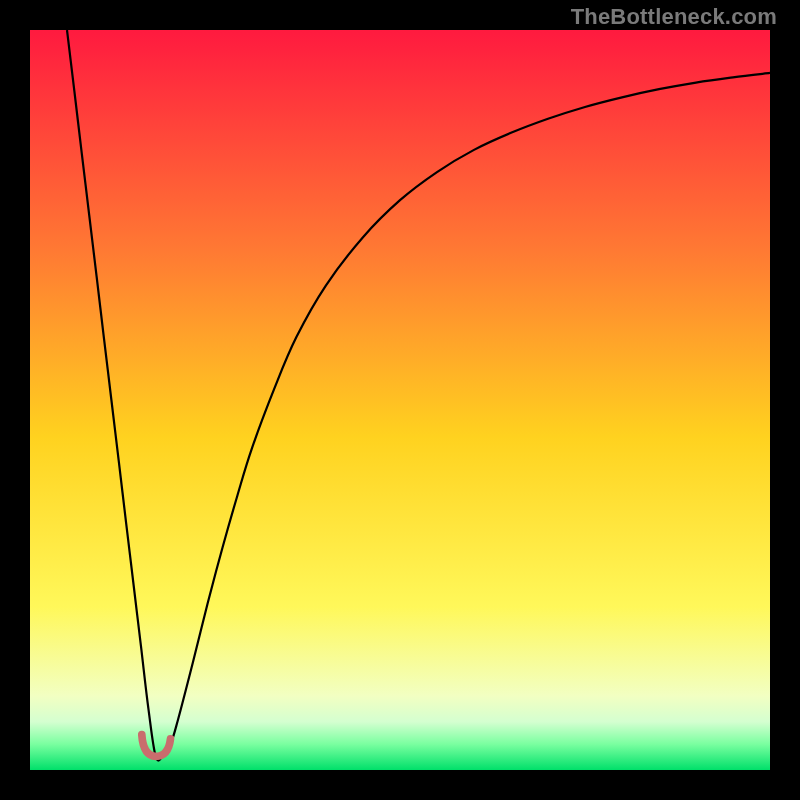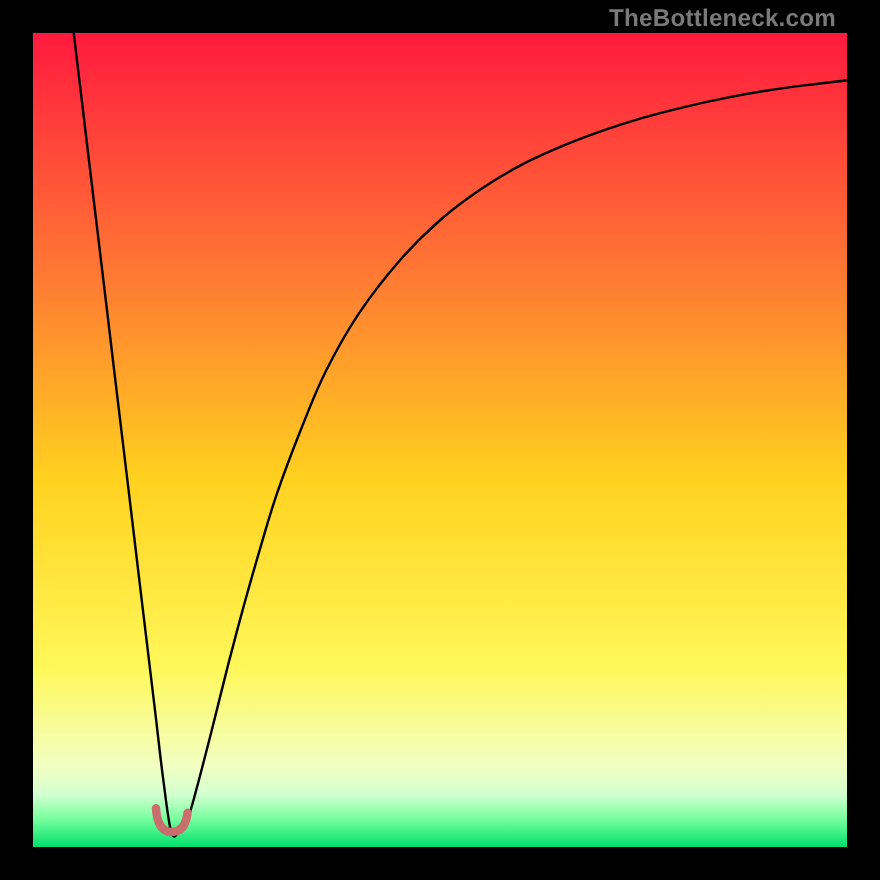--- a/index.html
+++ b/index.html
@@ -22,21 +22,21 @@
     position: absolute;
     left: 30px;
     top: 30px;
     width: 740px;
     height: 740px;
     overflow: hidden;
   }
   .watermark {
     position: absolute;
     top: 4px;
-    right: 40px;
+    right: 23px;
     font-family: Arial, Helvetica, sans-serif;
     font-size: 22px;
     font-weight: 600;
     color: #7a7a7a;
     letter-spacing: 0.2px;
   }
 </style>
 </head>
 <body>
 

